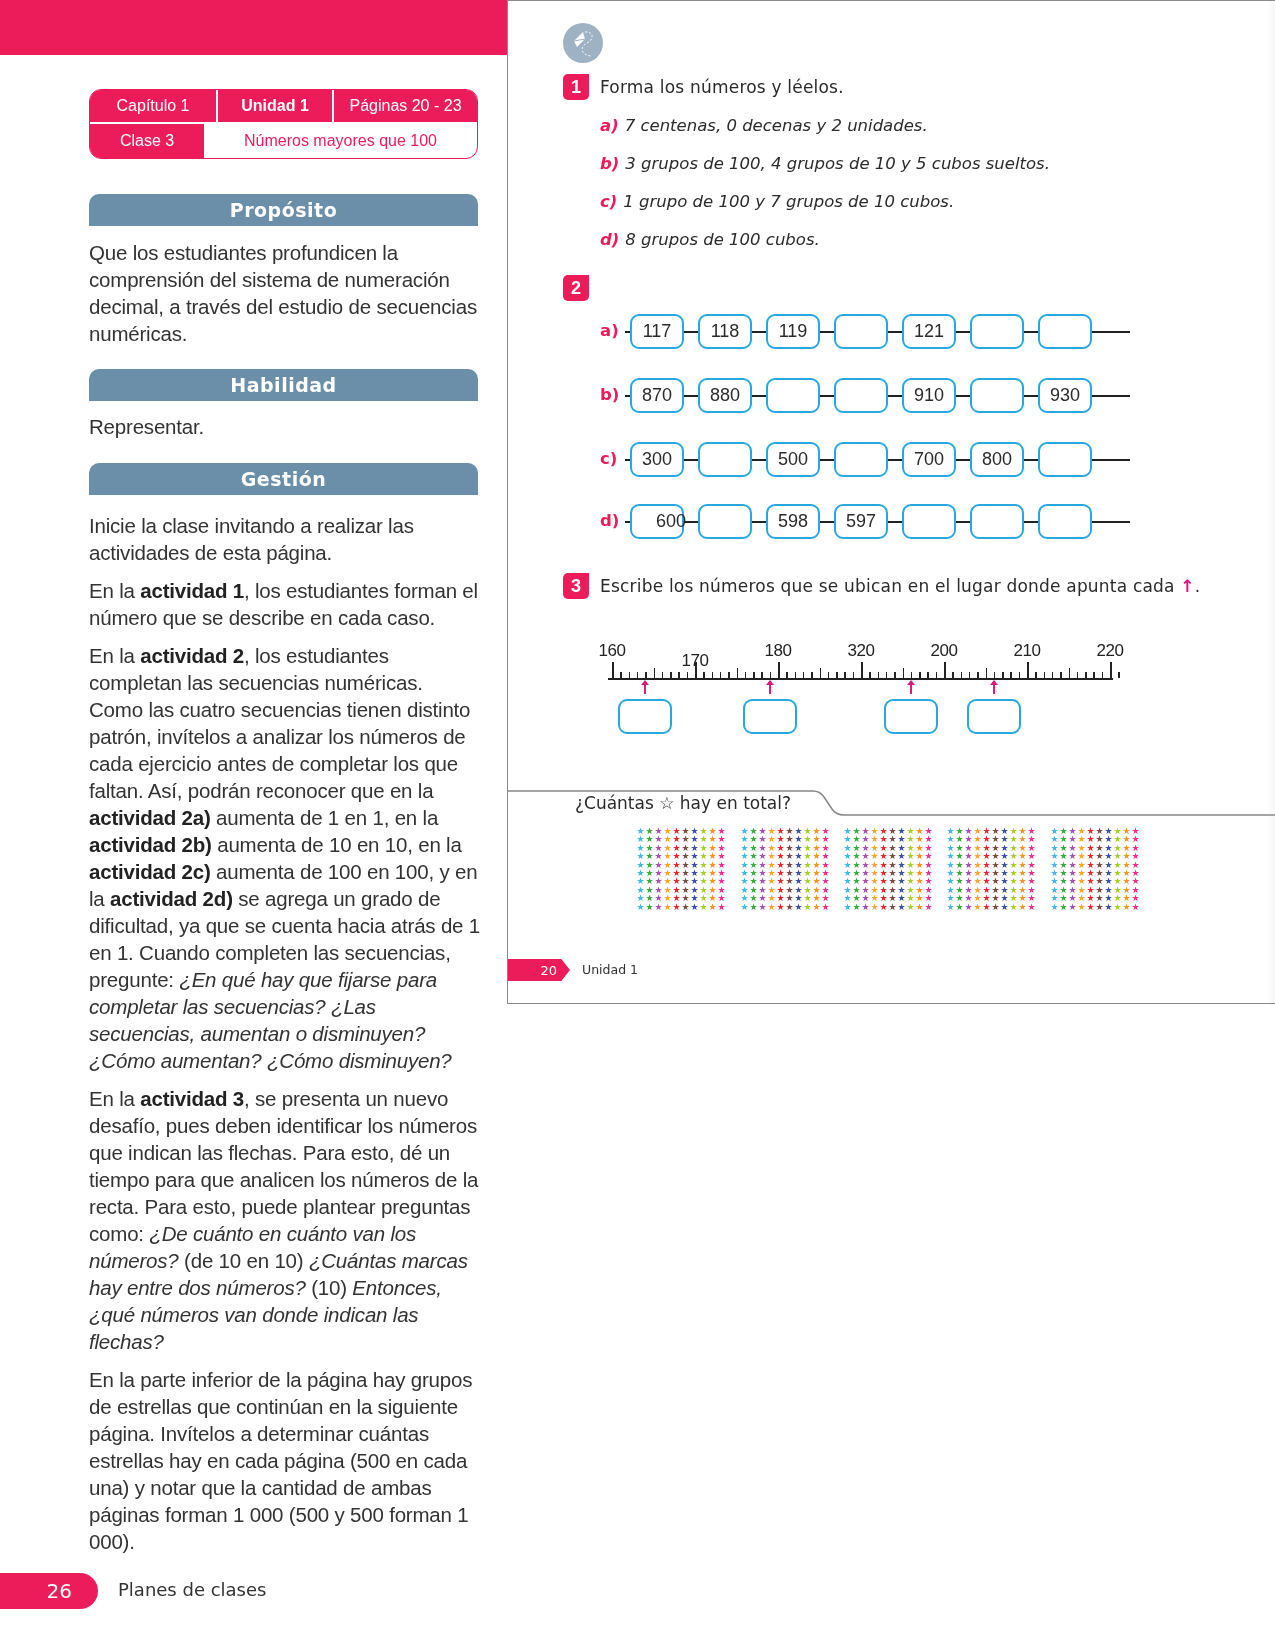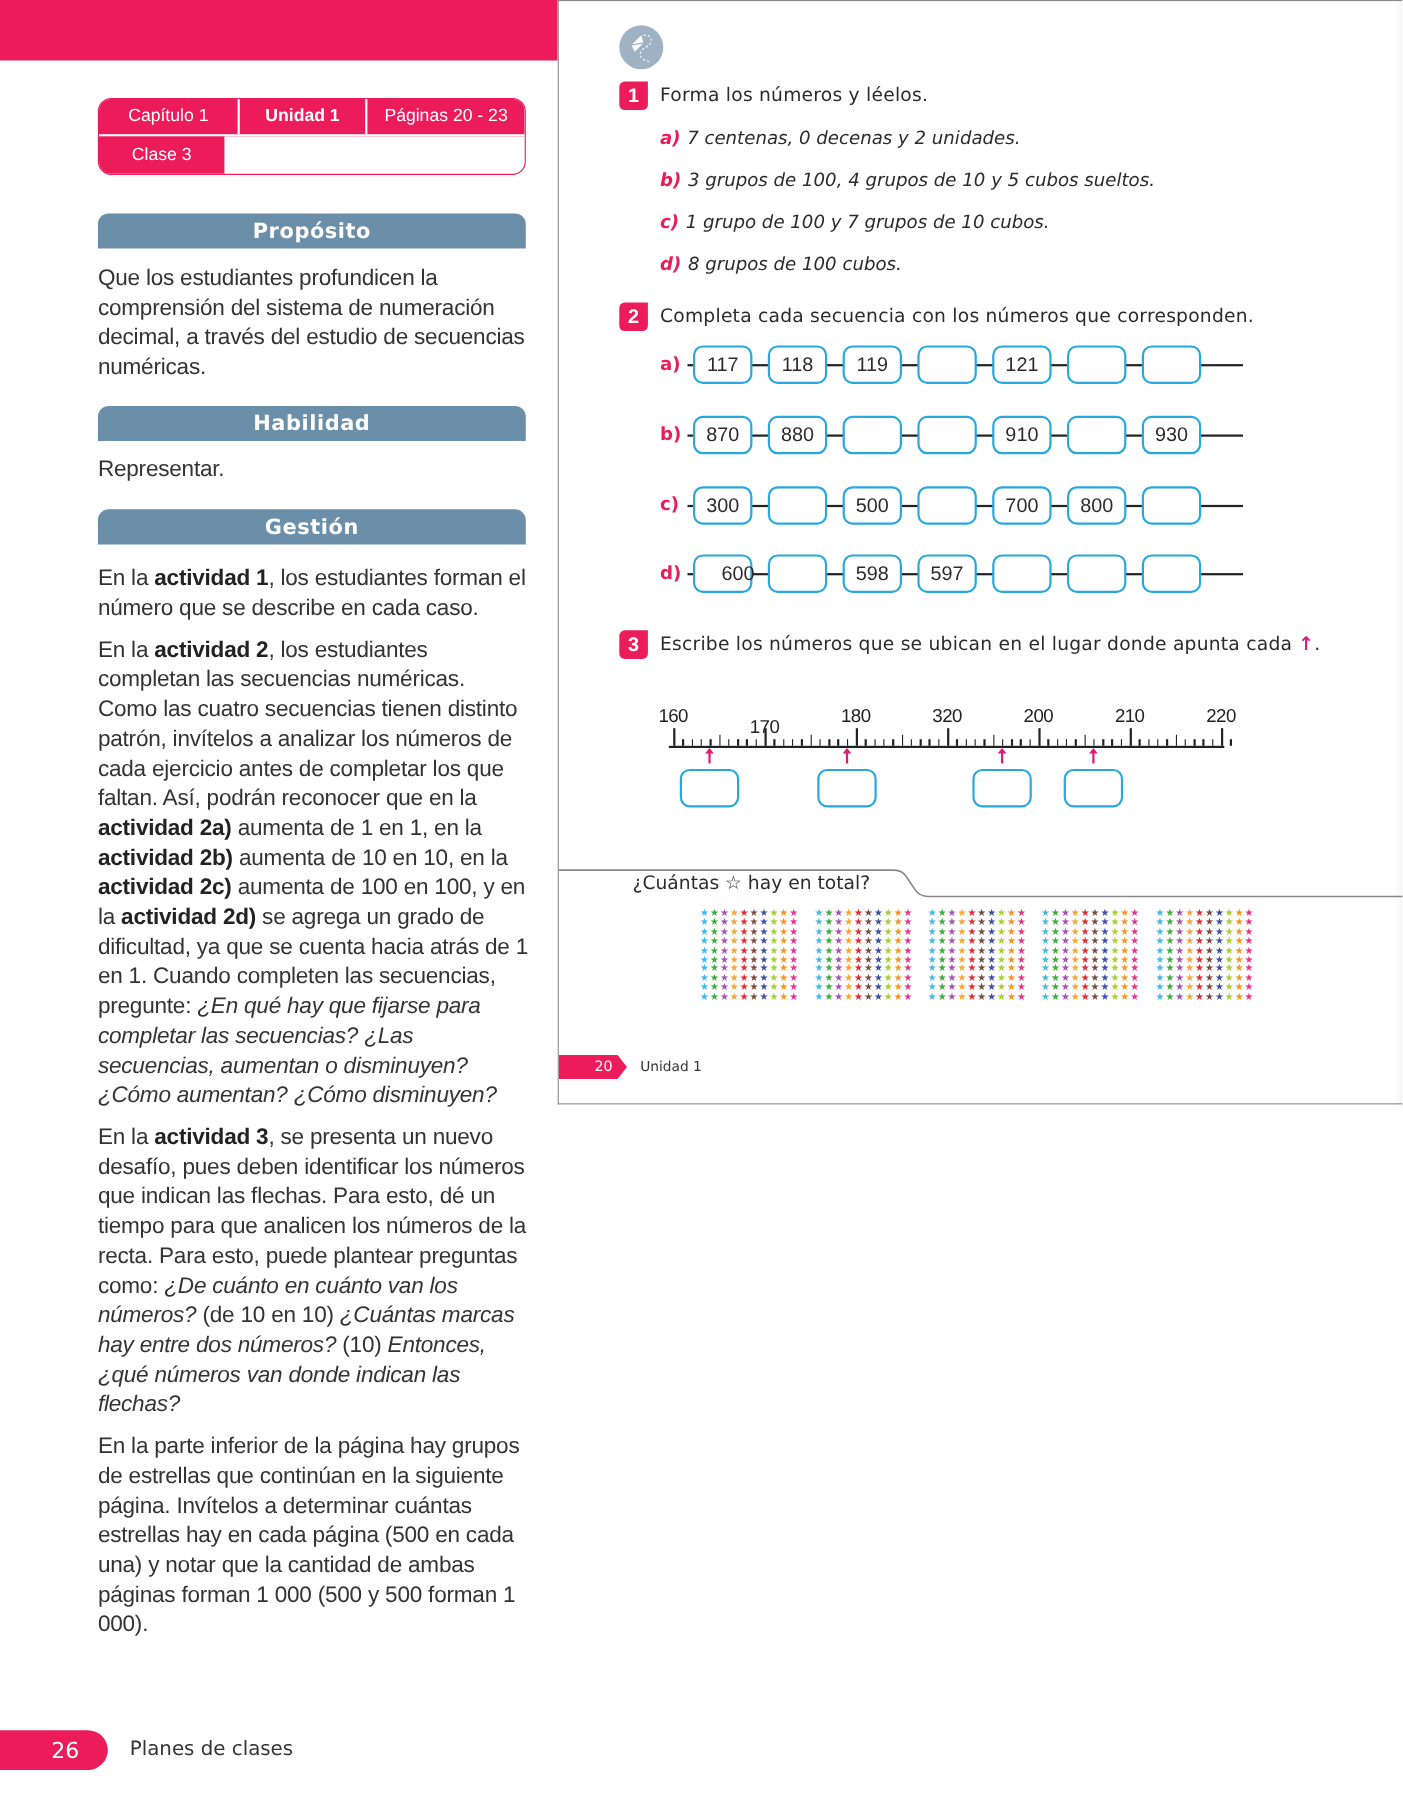--- a/index.html
+++ b/index.html
@@ -82,35 +82,37 @@
 <div class="top-bar"></div>
 
 <div class="info-table">
   <div class="info-row r1">
     <div class="info-cell c1">Capítulo 1</div>
     <div class="info-cell c2">Unidad 1</div>
     <div class="info-cell c3">Páginas 20 - 23</div>
   </div>
   <div class="info-row r2">
     <div class="info-cell c1">Clase 3</div>
+    <div class="info-cell c2">Números mayores que 100</div>
   </div>
 </div>
 
 <div class="section-header" style="top:194px">Propósito</div>
 <div class="body-text" style="top:239px">
   <p>Que los estudiantes profundicen la comprensión del sistema de numeración decimal, a través del estudio de secuencias numéricas.</p>
 </div>
 
 <div class="section-header" style="top:369px">Habilidad</div>
 <div class="body-text" style="top:413px">
   <p>Representar.</p>
 </div>
 
 <div class="section-header" style="top:463px">Gestión</div>
 <div class="body-text" id="gestion-body" style="top:512px">
+    <p><span>Inicie la clase invitando a realizar las actividades de esta página.</span></p>
     <p><span>En la </span><b>actividad 1</b><span>, los estudiantes forman el número que se describe en cada caso.</span></p>
     <p><span>En la </span><b>actividad 2</b><span>, los estudiantes completan las secuencias numéricas. Como las cuatro secuencias tienen distinto patrón, invítelos a analizar los números de cada ejercicio antes de completar los que faltan. Así, podrán reconocer que en la </span><b>actividad 2a)</b><span> aumenta de 1 en 1, en la </span><b>actividad 2b)</b><span> aumenta de 10 en 10, en la </span><b>actividad 2c)</b><span> aumenta de 100 en 100, y en la </span><b>actividad 2d)</b><span> se agrega un grado de dificultad, ya que se cuenta hacia atrás de 1 en 1. Cuando completen las secuencias, pregunte: </span><i>¿En qué hay que fijarse para completar las secuencias? ¿Las secuencias, aumentan o disminuyen? ¿Cómo aumentan? ¿Cómo disminuyen?</i></p>
     <p><span>En la </span><b>actividad 3</b><span>, se presenta un nuevo desafío, pues deben identificar los números que indican las flechas. Para esto, dé un tiempo para que analicen los números de la recta. Para esto, puede plantear preguntas como: </span><i>¿De cuánto en cuánto van los números?</i><span> (de 10 en 10) </span><i>¿Cuántas marcas hay entre dos números?</i><span> (10) </span><i>Entonces, ¿qué números van donde indican las flechas?</i></p>
     <p><span>En la parte inferior de la página hay grupos de estrellas que continúan en la siguiente página. Invítelos a determinar cuántas estrellas hay en cada página (500 en cada una) y notar que la cantidad de ambas páginas forman 1 000 (500 y 500 forman 1 000).</span></p>
   </div>
 
 <div class="footer-pill">26</div>
 <div class="footer-label">Planes de clases</div>
 
 <div class="right-page">
@@ -125,21 +127,20 @@
   </div>
 
   <div class="act-num" style="left:55px;top:73px">1</div>
   <div class="act-title" style="left:92px;top:76px">Forma los números y léelos.</div>
   <div class="item" style="top:115px"><span class="lbl">a)</span><span>7 centenas, 0 decenas y 2 unidades.</span></div>
   <div class="item" style="top:153px"><span class="lbl">b)</span><span>3 grupos de 100, 4 grupos de 10 y 5 cubos sueltos.</span></div>
   <div class="item" style="top:191px"><span class="lbl">c)</span><span>1 grupo de 100 y 7 grupos de 10 cubos.</span></div>
   <div class="item" style="top:229px"><span class="lbl">d)</span><span>8 grupos de 100 cubos.</span></div>
 
   <div class="act-num" style="left:55px;top:274px">2</div>
-  <div class="act-title" style="left:92px;top:277px">Completa cada secuencia con los números que corresponden.</div>
   <div id="sequences">
       <div class="seq-row" style="top: 313px; width: 530px;">
         <div class="seq-label">a)</div>
         <div class="seq-line"></div>
         <div class="seq-box" style="left: 30px;">117</div>
         <div class="seq-box" style="left: 98px;">118</div>
         <div class="seq-box" style="left: 166px;">119</div>
         <div class="seq-box" style="left: 234px;"></div>
         <div class="seq-box" style="left: 302px;">121</div>
         <div class="seq-box" style="left: 370px;"></div>

